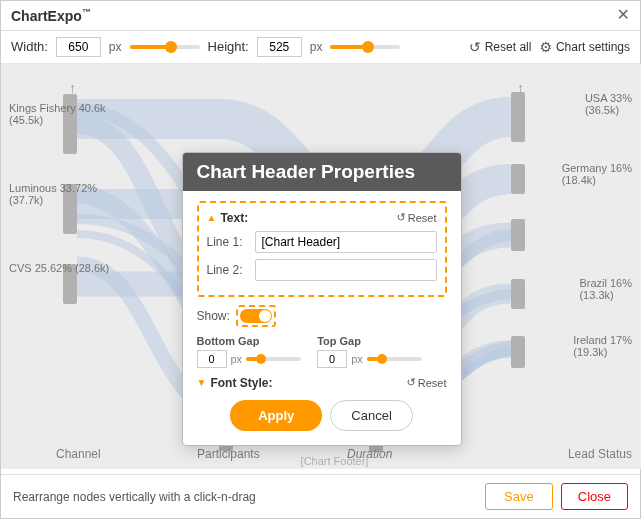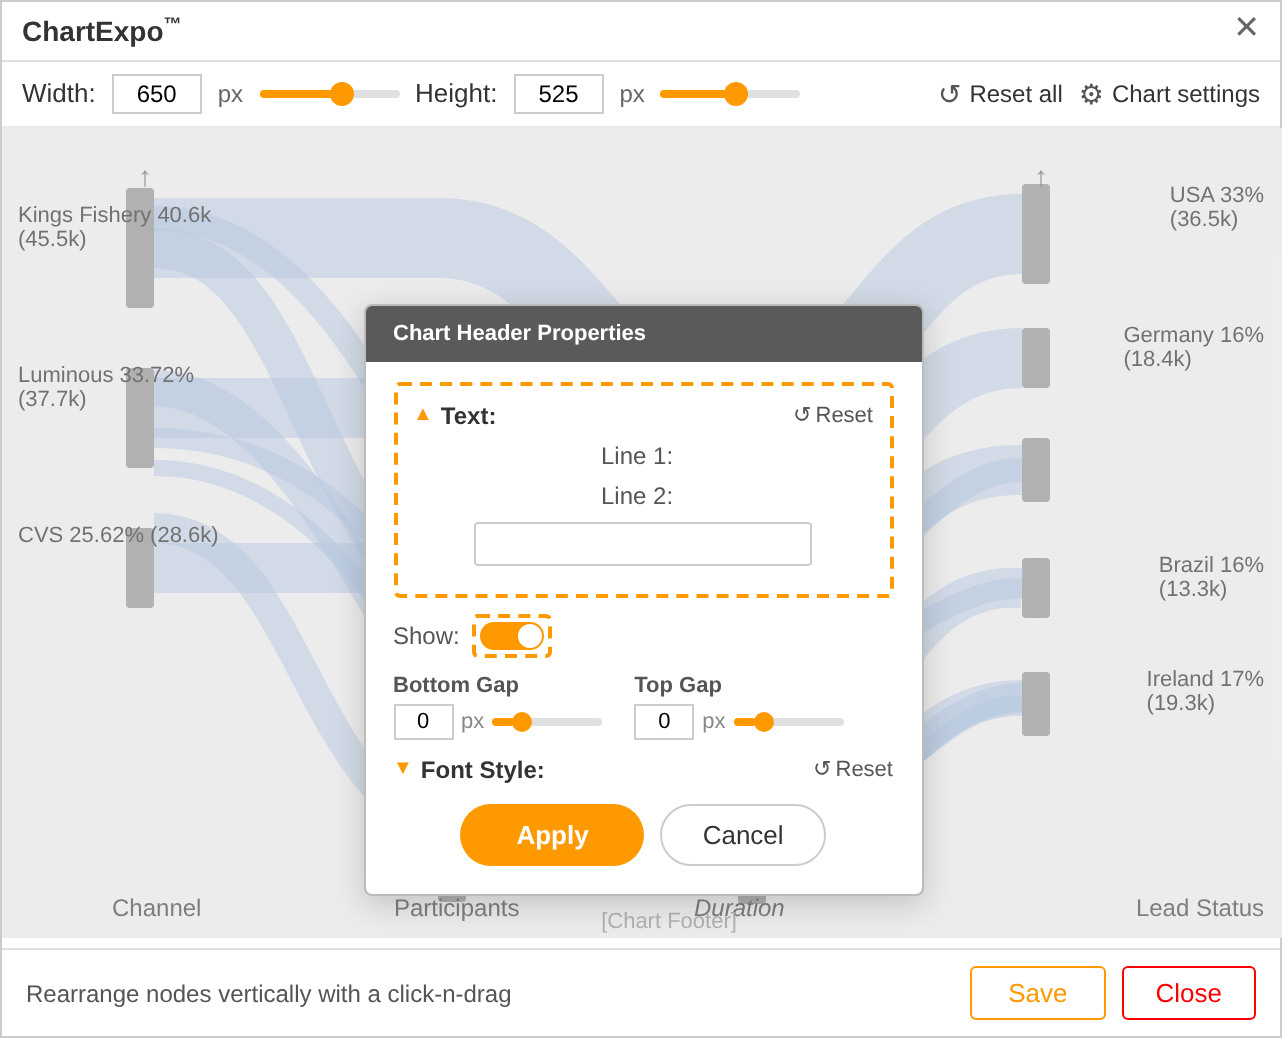--- a/index.html
+++ b/index.html
@@ -204,21 +204,21 @@
       border: 1px solid #bbb;
       border-radius: 4px;
       width: 280px;
       margin-top: 88px;
       box-shadow: 0 4px 16px rgba(0,0,0,0.18);
     }
     .modal-header {
       background: #5a5a5a;
       color: #fff;
       padding: 8px 14px;
-      font-size: 11px;
+      font-size: 19px;
       font-weight: bold;
       border-radius: 3px 3px 0 0;
     }
     .modal-body {
       padding: 10px 14px 14px;
     }
     .section-header {
       display: flex;
       align-items: center;
       justify-content: space-between;
@@ -248,21 +248,20 @@
       border: 2px dashed #f90;
       border-radius: 3px;
       padding: 8px;
       margin-bottom: 8px;
     }
     .field-row {
       display: flex;
       align-items: center;
       margin-bottom: 6px;
       gap: 6px;
-      flex-direction: column;
     }
     .field-label {
       font-size: 12px;
       color: #555;
       min-width: 42px;
     }
     .field-input {
       flex: 1;
       border: 1px solid #ccc;
       padding: 3px 6px;
@@ -539,20 +538,21 @@
                 <span>Text:</span>
               </div>
               <button class="reset-small-btn">
                 <span>↺</span>
                 <span>Reset</span>
               </button>
             </div>
 
             <div class="field-row">
               <span class="field-label">Line 1:</span>
+              <input class="field-input" value="[Chart Header]" style="">
             </div>
 
             <div class="field-row">
               <span class="field-label">Line 2:</span>
               <input class="field-input" value="" style="">
             </div>
           </div>
 
           <div class="show-row">
             <span class="show-label">Show:</span>

